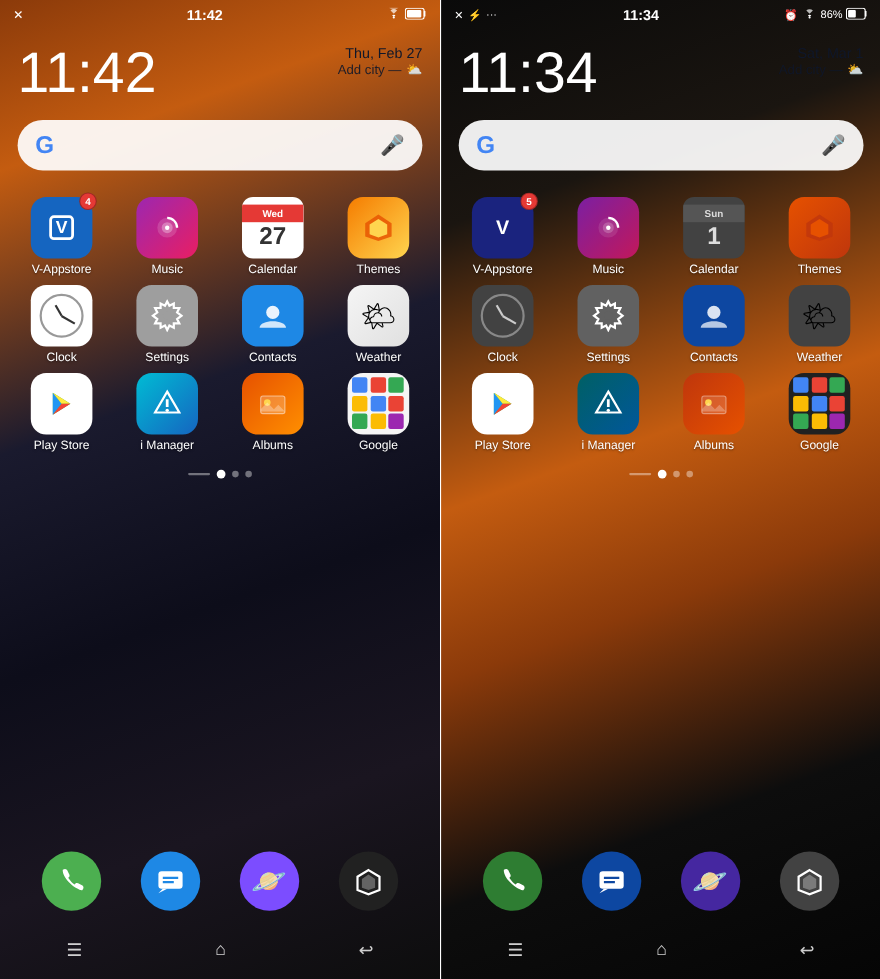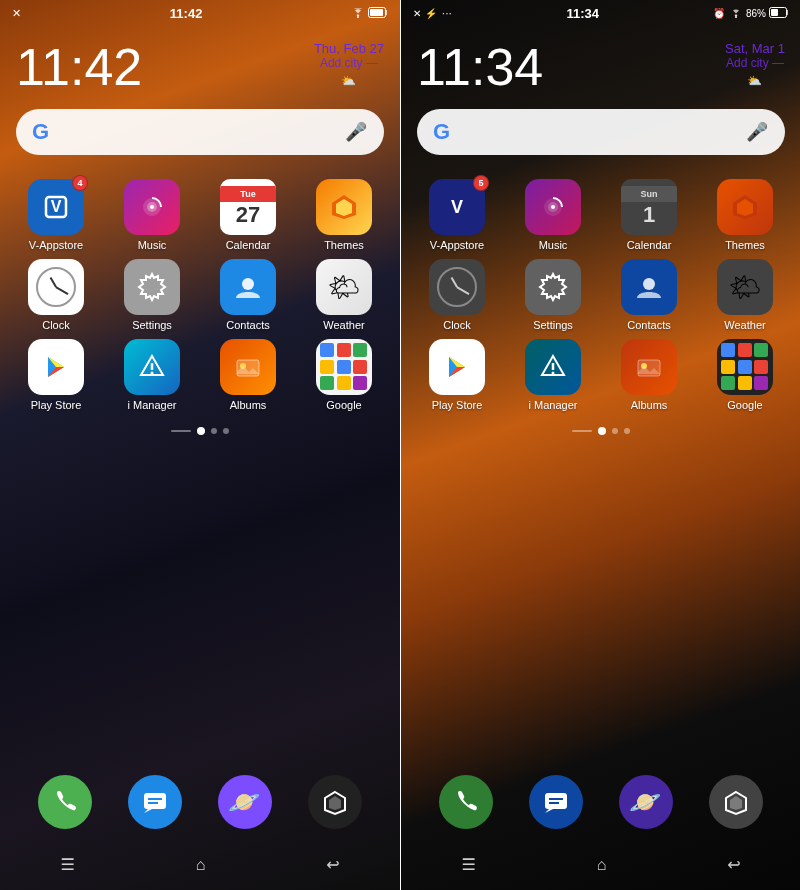--- a/index.html
+++ b/index.html
@@ -64,36 +64,35 @@
 
     .big-time {
       color: white;
       font-size: 52px;
       font-weight: 300;
       line-height: 1;
     }
 
     .date-weather {
       text-align: right;
-      color: #6d28d9;
+      color: #0f172a;
     }
 
     .date-text {
       font-size: 13px;
       font-weight: 400;
     }
 
     .weather-text {
       font-size: 12px;
       opacity: 0.9;
       display: flex;
       align-items: center;
       justify-content: flex-end;
       gap: 4px;
-      flex-direction: column;
     }
 
     
     .search-bar {
       margin: 8px 16px 16px;
       background: rgba(255,255,255,0.92);
       border-radius: 24px;
       padding: 10px 16px;
       display: flex;
       align-items: center;
@@ -381,21 +380,21 @@
               <path d="M14 5 A9 9 0 0 1 23 14" stroke="white" stroke-width="2" fill="none"></path>
             </svg>
           </div>
         </div>
         <span class="app-label">Music</span>
       </div>
 
       <div class="app-item">
         <div class="app-icon-wrap">
           <div class="app-icon icon-calendar-left" style="flex-direction:column;background:white;border-radius:10px;overflow:hidden;padding:0;">
-            <div style="background:#e53935;width:100%;text-align:center;padding:3px 0;font-size:9px;color:white;font-weight:bold;">Tue</div>
+            <div style="background:#e53935;width:100%;text-align:center;padding:3px 0;font-size:9px;color:white;font-weight:bold;">Wed</div>
             <div style="font-size:22px;font-weight:bold;color:#333;line-height:1.2;">27</div>
           </div>
         </div>
         <span class="app-label">Calendar</span>
       </div>
 
       <div class="app-item">
         <div class="app-icon-wrap">
           <div class="app-icon icon-themes">
             <svg width="32" height="32" viewBox="0 0 32 32" fill="none">

